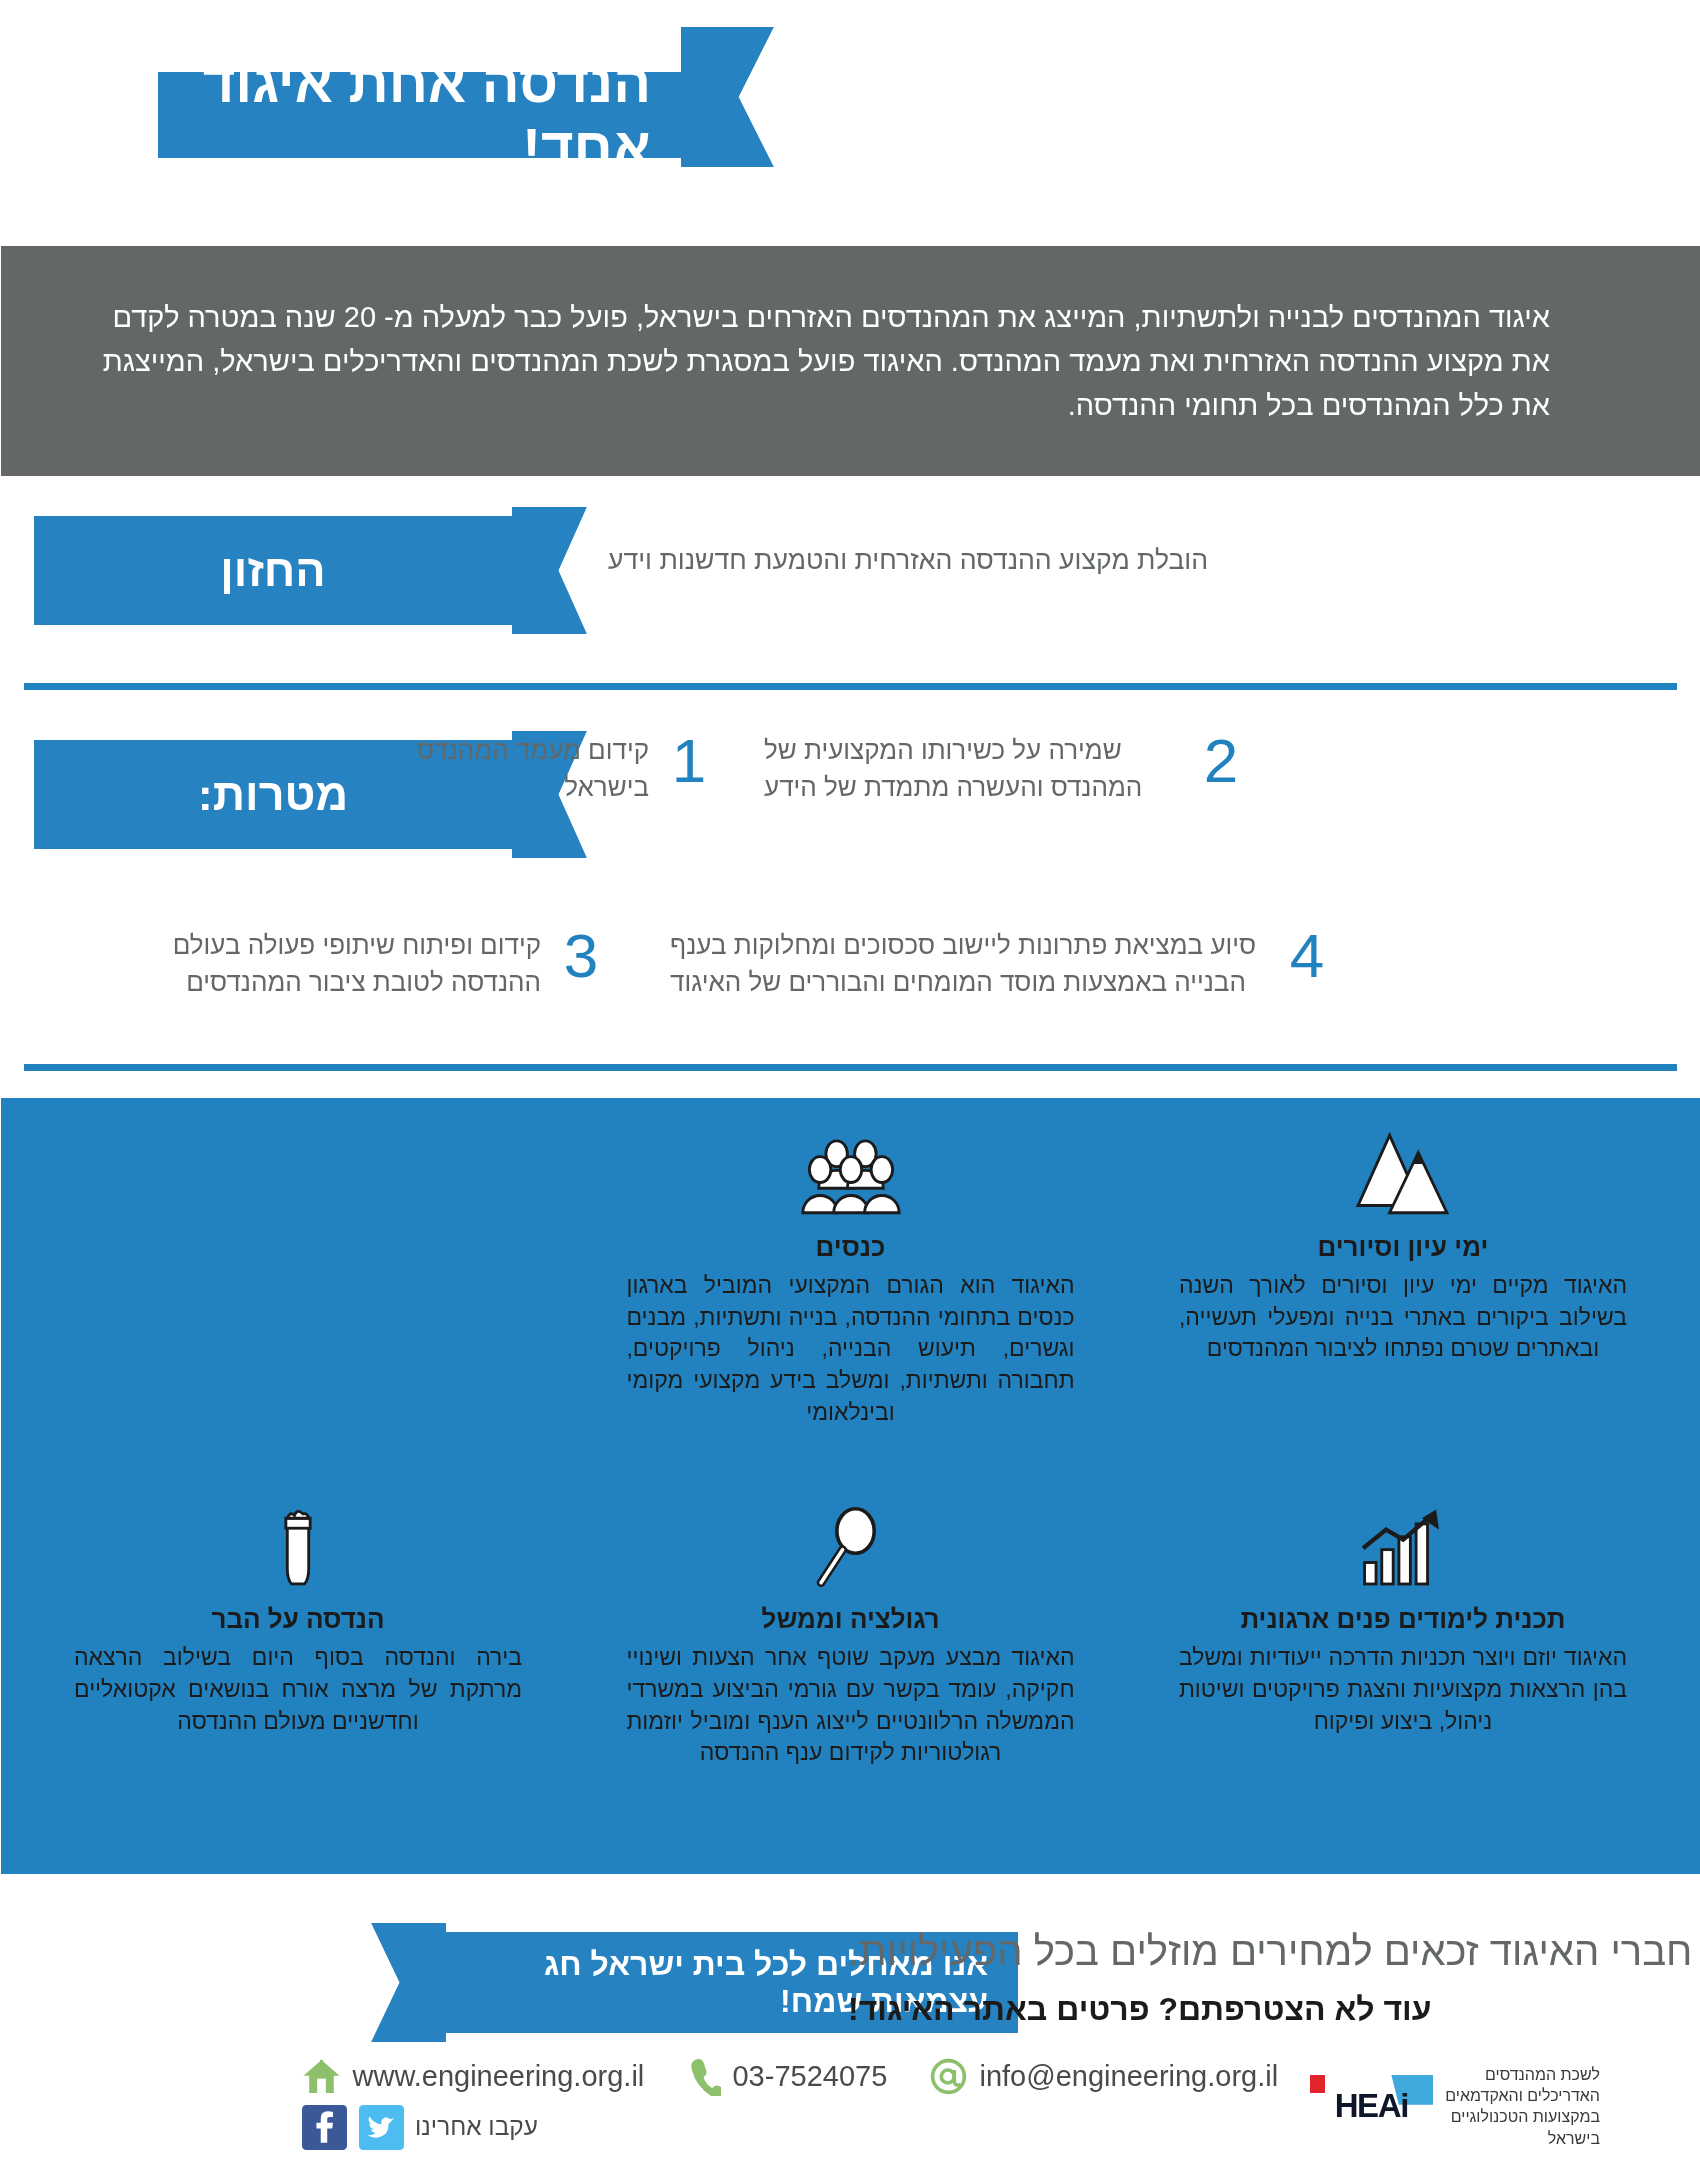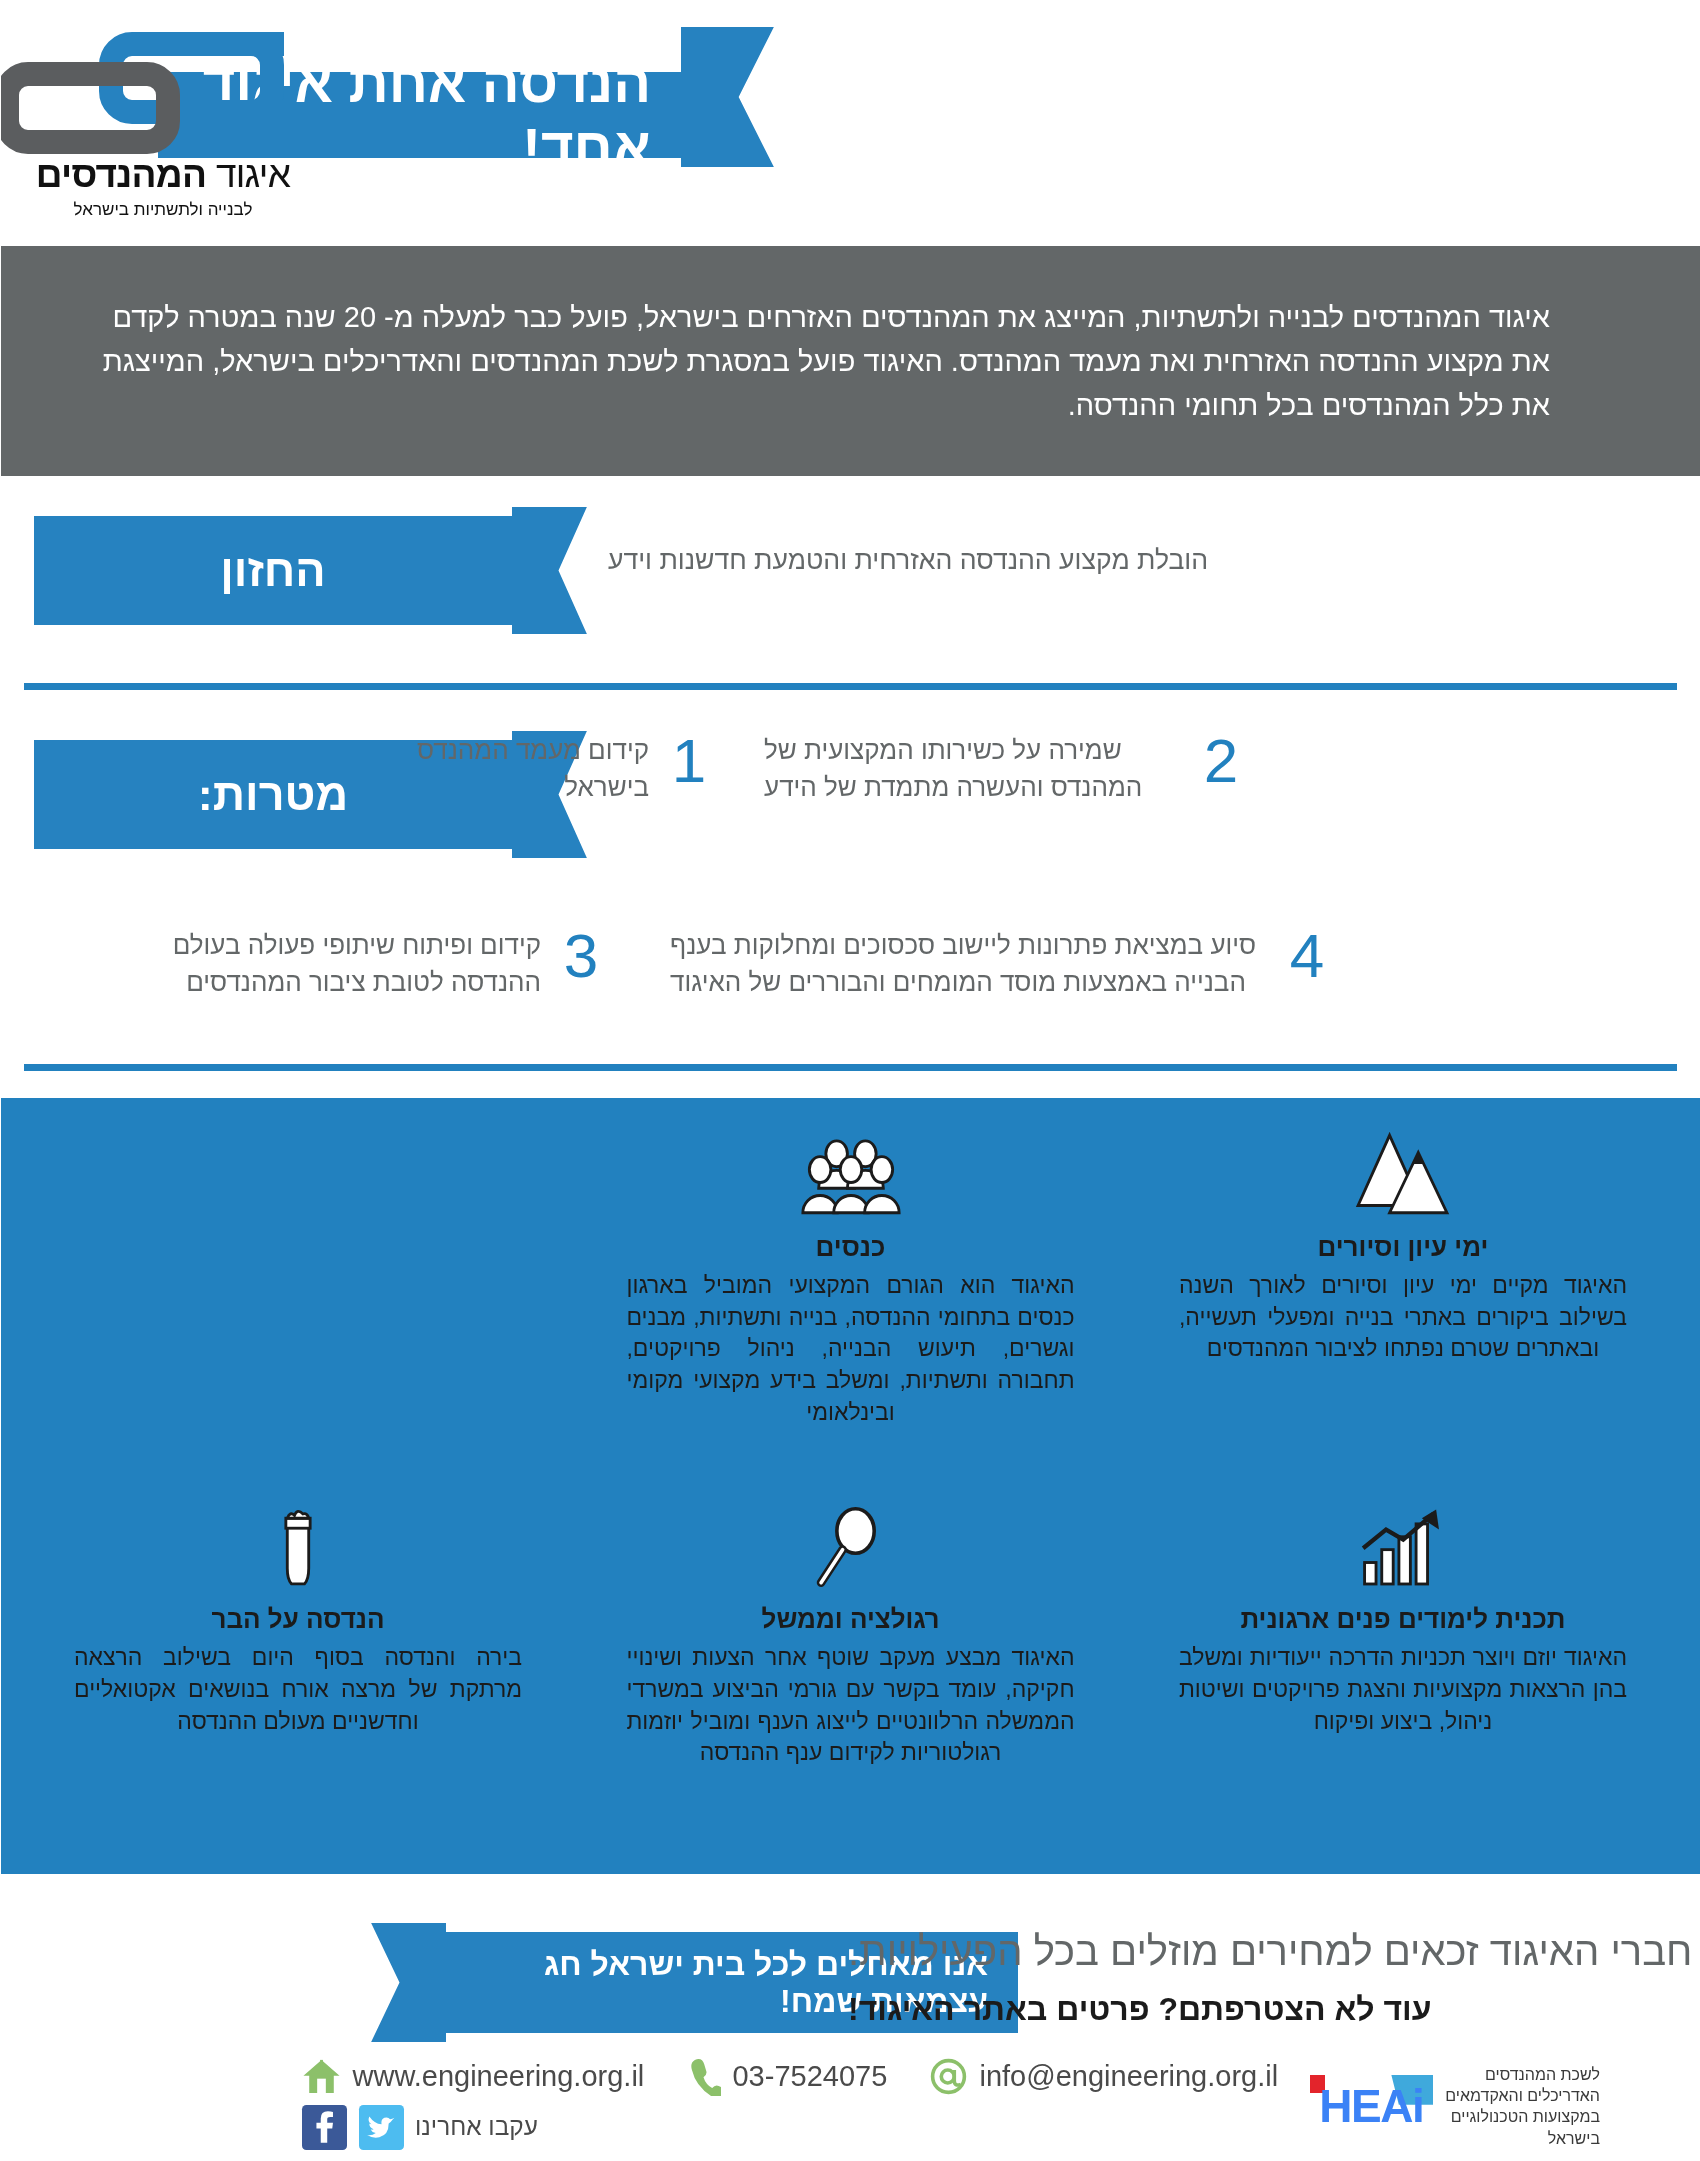--- a/index.html
+++ b/index.html
@@ -107,52 +107,40 @@
   .foot-text .l2 { font-size:32px; color:#1b1b1b; font-weight:700; margin-top:14.4px; }
 
   .contact { position:absolute; top:2057px; right:0; left:0; height:104px; display:flex; align-items:flex-start; }
   .hea-block { position:absolute; right:101px; top:7.2px; display:flex; align-items:center; gap:13px; }
   .hea-txt { font-size:16px; color:#3a3a3a; line-height:1.32; text-align:right; }
   .hea-logo { position:relative; width:122px; height:75px; }
   .hea-logo .bar-blue { position:absolute; left:81px; top:5.8px; width:42px; height:30px; background:#3fa9dc;
      clip-path:polygon(0 0,100% 0,100% 100%,18% 100%); }
   .hea-logo .bar-red { position:absolute; left:0px; top:5.8px; width:14.4px; height:18.7px; background:#e3242b; }
   .hea-logo .word { position:absolute; inset:0; display:flex; align-items:center; justify-content:center;
-     font-size:46px; font-weight:700; color:#3b82f6; letter-spacing:-1.4px; direction:ltr; }
+     font-size:33px; font-weight:700; color:#0f172a; letter-spacing:-1.4px; direction:ltr; }
 
   .contact-rows { position:absolute; right:417px; left:302px; top:0px; direction:ltr; }
   .crow { display:flex; align-items:center; gap:11.5px; justify-content:flex-start; }
   .crow.r1 { font-size:29px; color:#4a4a4a; }
   .crow.r2 { margin-top:8.6px; font-size:24.4px; color:#4a4a4a; }
   .ic { display:inline-flex; align-items:center; justify-content:center; }
   .sep { width:18.7px; }
 
   .fb, .tw { width:45px; height:45px; border-radius:4.3px; display:flex; align-items:center; justify-content:center; color:#fff; font-weight:700; font-size:30px; }
   .fb { background:#3b5998; }
   .tw { background:#4dbcf0; }
 
   svg { display:block; }
 </style>
 </head>
 <body>
 
 <div class="page">
 
-  <div class="logo-wrap">
-    <div class="logo-mark">
-      <div class="link-blue"></div>
-      <div class="link-gray"></div>
-      <div class="logo-blue-over"></div>
-    </div>
-    <div class="logo-title">
-      <span class="thin">איגוד</span>
-      <span>המהנדסים</span>
-    </div>
-    <div class="logo-sub">לבנייה ולתשתיות בישראל</div>
-  </div>
 
   <div class="ribbon banner-main">
     <div class="tail"></div>
     <div class="body center">הנדסה אחת איגוד אחד!</div>
   </div>
 
   <div class="intro">
     <p>איגוד המהנדסים לבנייה ולתשתיות, המייצג את המהנדסים האזרחים בישראל, פועל כבר למעלה מ- 20 שנה במטרה לקדם את מקצוע ההנדסה האזרחית ואת מעמד המהנדס. האיגוד פועל במסגרת לשכת המהנדסים והאדריכלים בישראל, המייצגת את כלל המהנדסים בכל תחומי ההנדסה.</p>
   </div>
 

